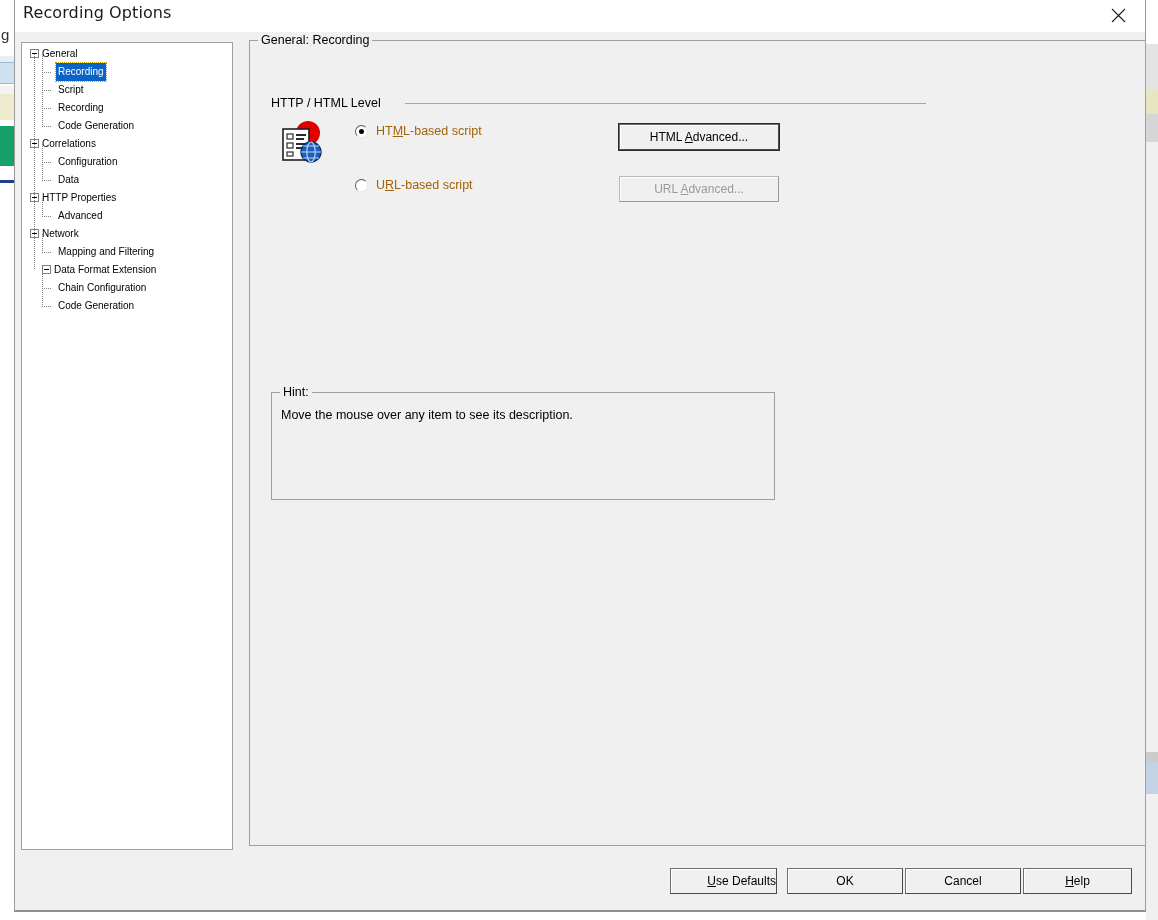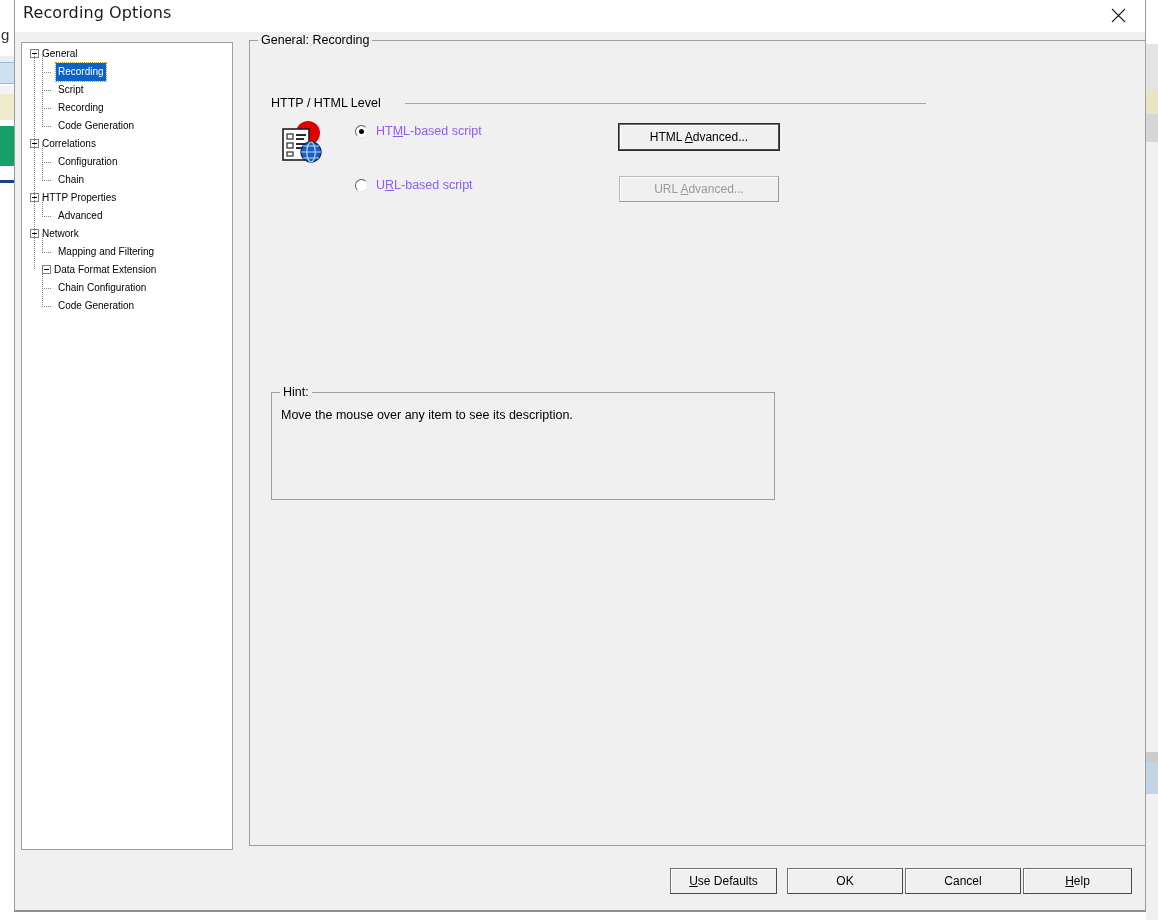--- a/index.html
+++ b/index.html
@@ -113,21 +113,21 @@
     border: 1px solid #808080;
     border-top-color: #5a5a5a; border-left-color: #5a5a5a;
     border-bottom-color: #e8e8e8; border-right-color: #e8e8e8;
     box-shadow: 0 0 0 1px #f0f0f0;
   }
   .radio.checked::after {
     content: ""; position: absolute; left: 3px; top: 3px;
     width: 5px; height: 5px; border-radius: 50%; background: #000000;
   }
   .radio-label {
-    position: absolute; left: 21px; top: 0; font-size: 12.5px; color: #8b5cf6;
+    position: absolute; left: 21px; top: 0; font-size: 12.5px; color: #a16207;
     white-space: nowrap;
   }
   .ul { text-decoration: underline; }
 
   
   .btn {
     position: absolute;
     background: #f0f0f0;
     border: 1px solid #707070;
     border-right-color: #4a4a4a; border-bottom-color: #4a4a4a;
@@ -143,21 +143,21 @@
   #btn-url-adv  { left: 369px; top: 135px; width: 160px; height: 26px; }
 
   
   #hint-group { left: 21px; top: 351px; width: 504px; height: 108px; }
   #hint-text {
     position: absolute; left: 9px; top: 15px;
     font-size: 12.5px; color: #000;
   }
 
   
-  #btn-defaults { left: 655px; top: 836px; width: 107px; height: 26px; }
+  #btn-defaults { left: 655px; top: 836px; width: 107px; height: 26px; justify-content: flex-end; }
   #btn-ok       { left: 772px; top: 836px; width: 116px; height: 26px; }
   #btn-cancel   { left: 890px; top: 836px; width: 116px; height: 26px; }
   #btn-help     { left: 1008px; top: 836px; width: 109px; height: 26px; }
 </style>
 </head>
 <body>
 
 <div id="bg-left">
   <div class="frag" style="top:0px;height:26px;background:#ffffff;"></div>
   <div class="frag" style="top:26px;height:18px;background:#ffffff;color:#333;font-size:15px;line-height:18px;padding-left:1px;">g</div>
@@ -220,21 +220,21 @@
         <div class="tnode" style="position: absolute; left: 0px; top: 92px; width: 100%;">
           <span class="expander" style="left: 8px;"></span>
           <span class="lbl" style="left: 18px;">Correlations</span>
         </div>
         <div class="tnode" style="position: absolute; left: 0px; top: 110px; width: 100%;">
           <span class="hline" style="left: 20px; top: 9px; width: 10px;"></span>
           <span class="lbl" style="left: 34px;">Configuration</span>
         </div>
         <div class="tnode" style="position: absolute; left: 0px; top: 128px; width: 100%;">
           <span class="hline" style="left: 20px; top: 9px; width: 10px;"></span>
-          <span class="lbl" style="left: 34px;">Chain</span>
+          <span class="lbl" style="left: 34px;">Data</span>
         </div>
         <div class="tnode" style="position: absolute; left: 0px; top: 146px; width: 100%;">
           <span class="expander" style="left: 8px;"></span>
           <span class="lbl" style="left: 18px;">HTTP Properties</span>
         </div>
         <div class="tnode" style="position: absolute; left: 0px; top: 164px; width: 100%;">
           <span class="hline" style="left: 20px; top: 9px; width: 10px;"></span>
           <span class="lbl" style="left: 34px;">Advanced</span>
         </div>
         <div class="tnode" style="position: absolute; left: 0px; top: 182px; width: 100%;">

